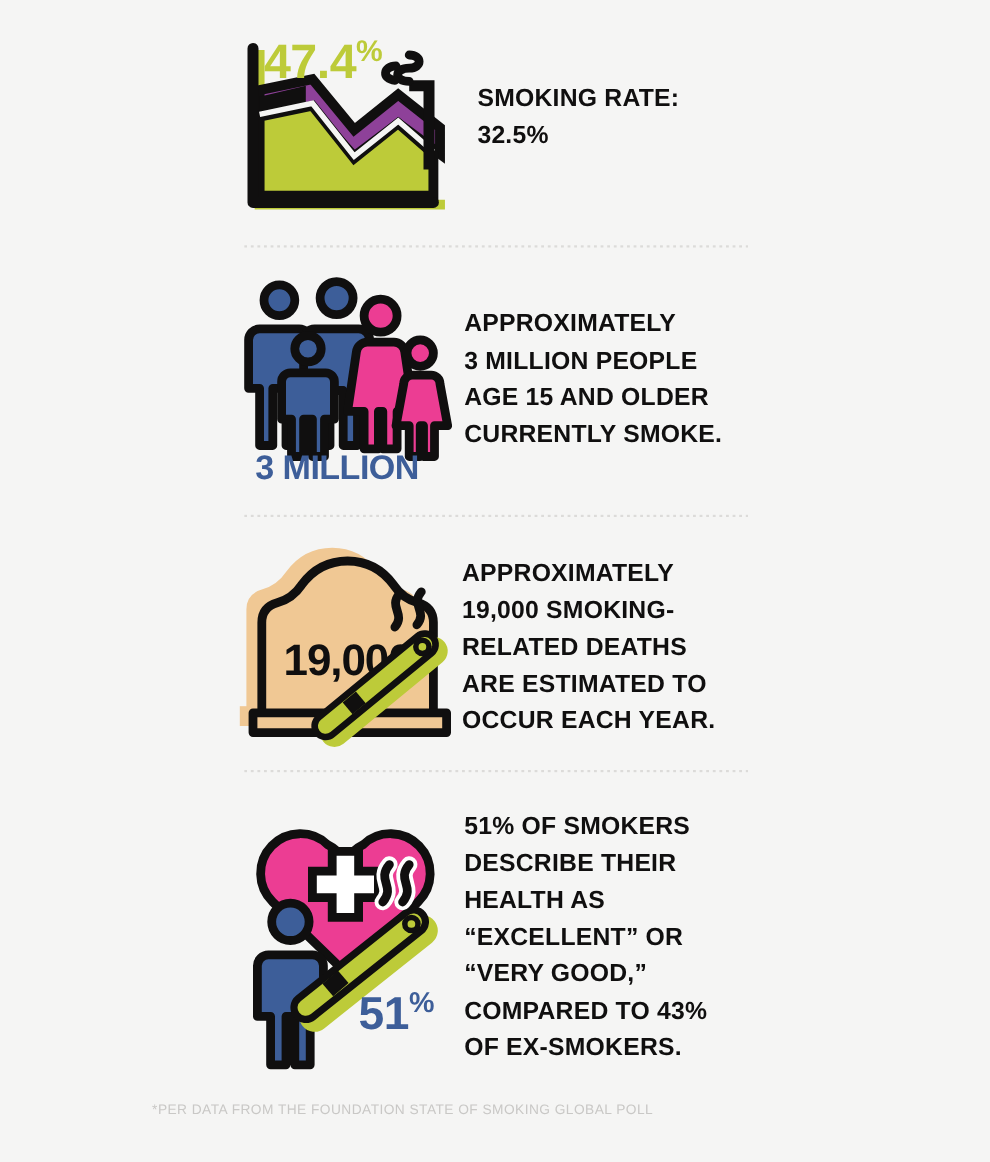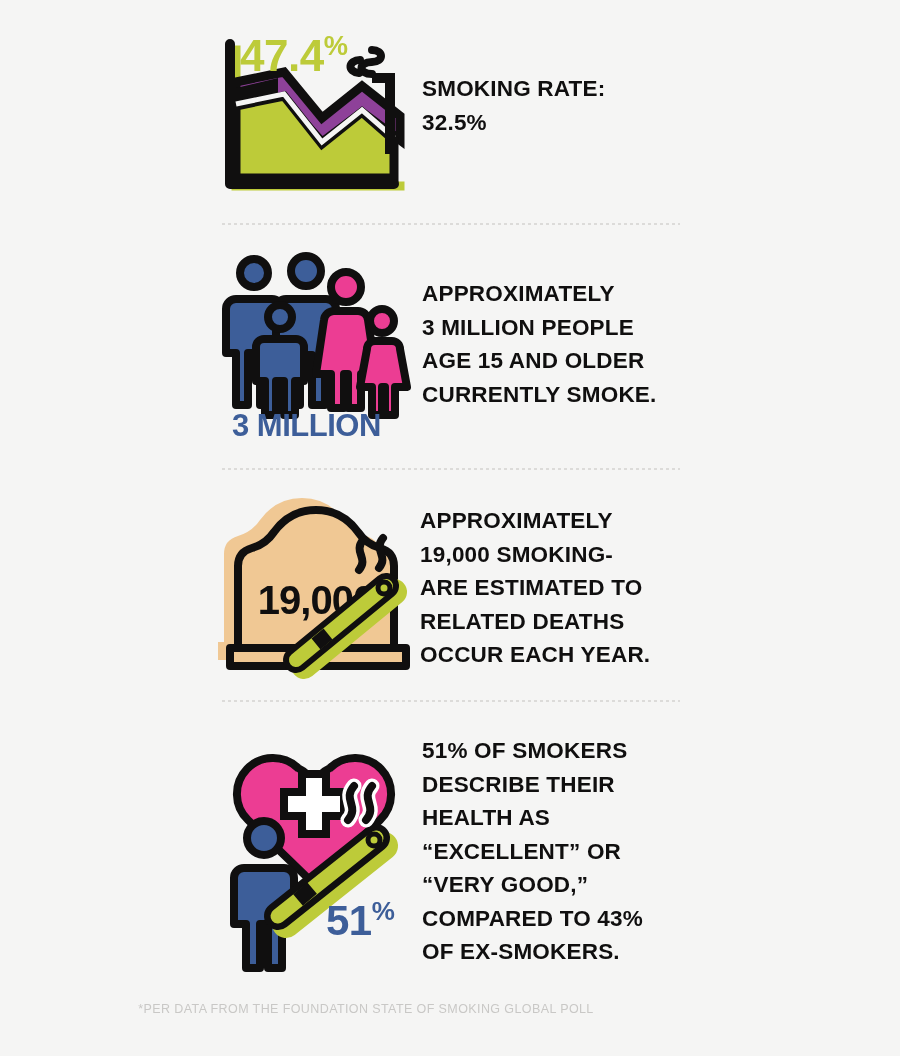--- a/index.html
+++ b/index.html
@@ -119,21 +119,21 @@
 
         <path d="M150 40 c-14 0 -14 -12 0 -12 c12 0 12 -12 0 -12" fill="none" stroke="#100f0f" stroke-width="8" stroke-linecap="round"></path>
         <path d="M137 39 c-12 -1 -11 -13 1 -13" fill="none" stroke="#100f0f" stroke-width="8" stroke-linecap="round"></path>
       </svg>
 
       <div class="callout c-green" style="left:18px; top:-2px; font-size:44px;">
         <span>47.4</span><span class="pct">%</span>
       </div>
     </div>
 
-    <div class="text-cell" style="margin-left:4px; padding-top:38px;">
+    <div class="text-cell" style="margin-left:16px; padding-top:38px;">
       <div class="stat-text">SMOKING RATE:</div>
       <div class="stat-text">32.5%</div>
     </div>
   </div>
 
   <div class="divider" style="top:223px;"></div>
 
   <div class="row" style="left:222px; top:255px;">
 
     <div class="icon-cell" style="width:196px; height:190px;text-align:center;">
@@ -196,22 +196,22 @@
         <circle cx="168" cy="92" r="6" fill="#bdcb39" stroke="#100f0f" stroke-width="5"></circle>
 
         <path d="M163 72 c10 -12 -6 -18 4 -30" fill="none" stroke="#100f0f" stroke-width="8" stroke-linecap="round"></path>
         <path d="M143 74 c10 -12 -6 -18 4 -30" fill="none" stroke="#100f0f" stroke-width="8" stroke-linecap="round"></path>
       </svg>
     </div>
 
     <div class="text-cell" style="margin-left:2px; padding-top:8px;">
       <div class="stat-text">APPROXIMATELY</div>
       <div class="stat-text">19,000 SMOKING-</div>
+      <div class="stat-text">RELATED DEATHS</div>
       <div class="stat-text">ARE ESTIMATED TO</div>
-      <div class="stat-text">RELATED DEATHS</div>
       <div class="stat-text">OCCUR EACH YEAR.</div>
     </div>
   </div>
 
   <div class="divider" style="top:700px;"></div>
 
   <div class="row" style="left:222px; top:728px;">
 
     <div class="icon-cell" style="width:196px; height:232px;">
       <svg width="196" height="232" viewBox="0 0 196 232" aria-hidden="true">

